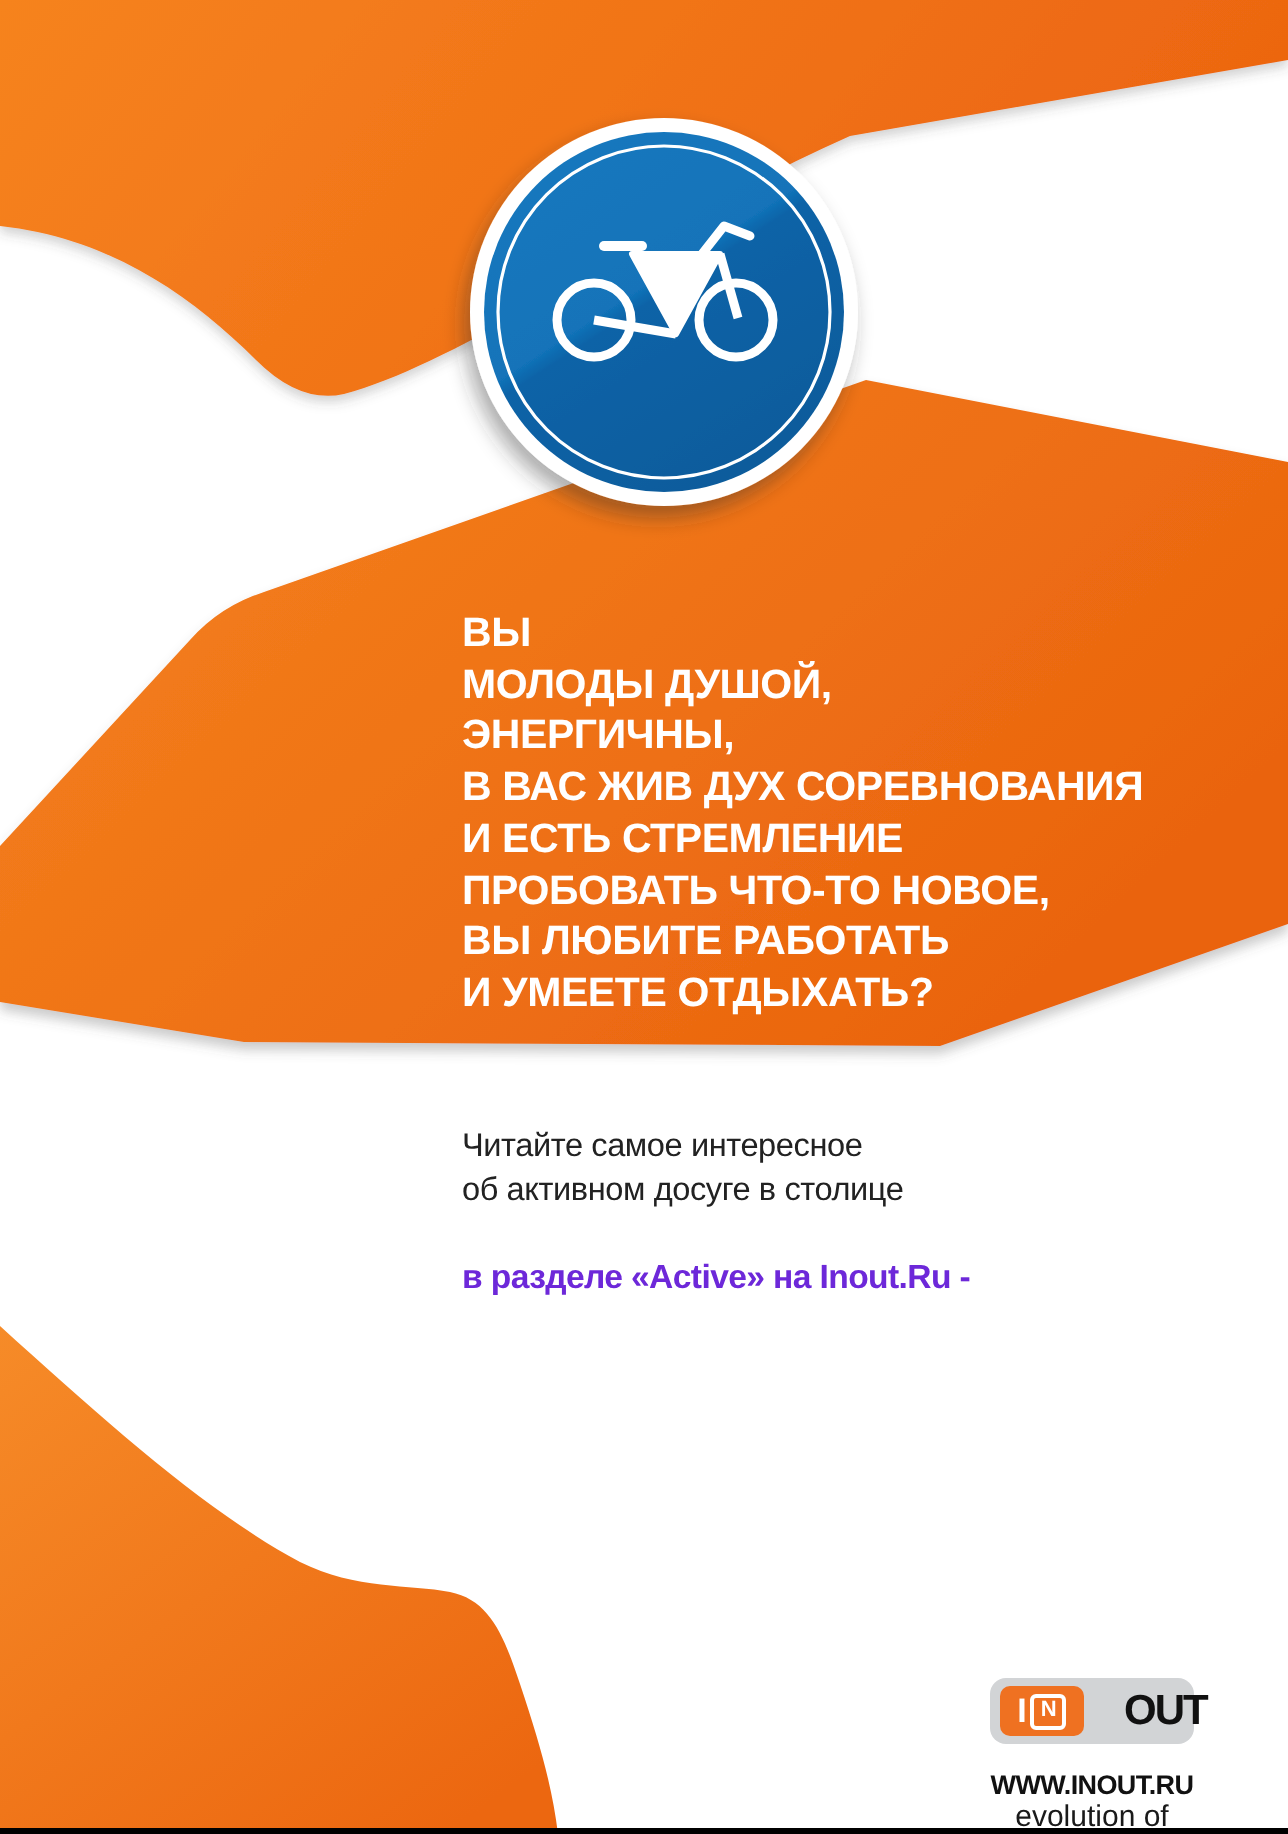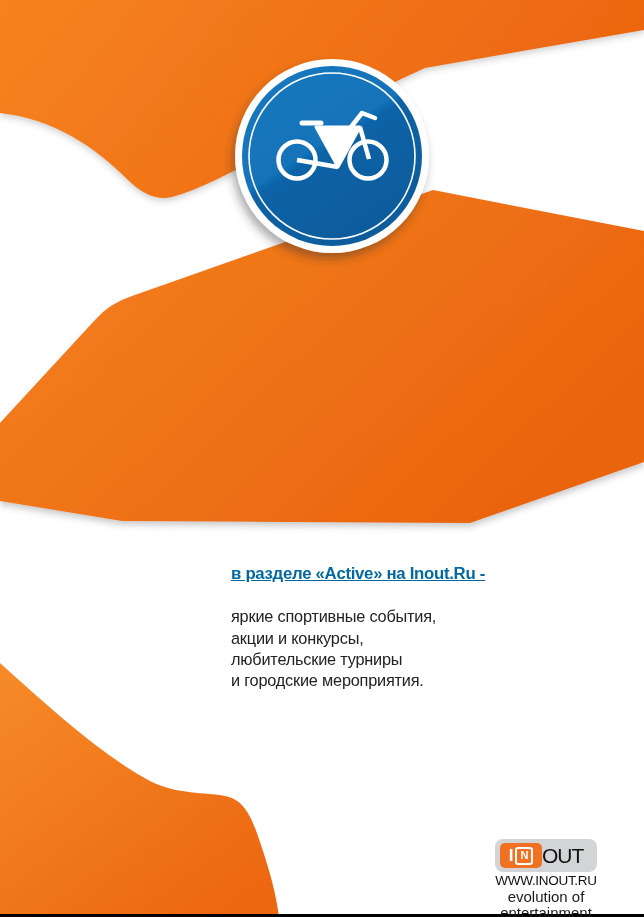--- a/index.html
+++ b/index.html
@@ -19,46 +19,46 @@
     letter-spacing:-0.2px;white-space:pre-line;
   }
   .body-block{
     position:absolute;left:231px;width:380px;
     color:#222222;font-size:16.3px;line-height:21.4px;
     letter-spacing:-0.2px;white-space:pre-line;
   }
   .body-1{top:542px;}
   .body-2{top:699px;}
   .hl-line{
-    color:#0369a1;font-weight:700;font-size:16.8px;line-height:21.4px;
-    letter-spacing:-0.3px;white-space:pre-line;text-decoration:underline;
+    color:#6d28d9;font-weight:700;font-size:16.8px;line-height:21.4px;
+    letter-spacing:-0.3px;white-space:pre-line;
   }
 
   .logo{position:absolute;left:495px;top:839px;width:102px;text-align:center;}
   .logo-badge{
     height:33px;background:#D2D4D6;border-radius:8px;
     display:flex;align-items:center;padding:0 5px;box-sizing:border-box;
   }
   .in-box{
     width:42px;height:25px;background:#EF7121;border-radius:5px;
     display:flex;align-items:center;justify-content:center;gap:2px;flex:none;
   }
   .in-i{color:#fff;font-weight:900;font-size:17px;line-height:1;}
   .in-n{
     width:14px;height:14px;border:2px solid #fff;border-radius:3px;
     color:#fff;font-weight:900;font-size:11px;line-height:1;
     display:flex;align-items:center;justify-content:center;flex:none;
   }
   .out{
-    font-weight:400;font-size:21px;letter-spacing:-1px;color:#111;
-    margin-left:0;line-height:1;
+    font-weight:700;font-size:21px;letter-spacing:-1px;color:#111;
+    margin-left:20px;line-height:1;
   }
   .logo-url{
-    font-weight:400;font-size:13.5px;letter-spacing:-0.3px;color:#111;
-    margin-top:2px;line-height:1.1;
+    font-weight:700;font-size:13.5px;letter-spacing:-0.3px;color:#111;
+    margin-top:14px;line-height:1.1;
   }
   .logo-tagline{font-size:15px;color:#1a1a1a;line-height:1.1;}
 </style>
 </head>
 <body>
 
 <div class="page">
 
   <svg class="bg" viewBox="0 0 644 917" aria-hidden="true">
     <defs>
@@ -108,27 +108,33 @@
         <path d="M316,127 L360,127 L338,167 Z" fill="#ffffff" stroke-width="3" stroke-linejoin="round"></path>
         <path d="M360,127 L369,159"></path>
         <path d="M338,167 L297,160"></path>
         <path d="M351,127 L362,113 L375,118" stroke-linecap="round" stroke-linejoin="round"></path>
       </g>
     </g>
 
     <rect x="0" y="914" width="644" height="3" fill="#000000"></rect>
   </svg>
 
+  <div class="headline">ВЫ
+МОЛОДЫ ДУШОЙ,
+ЭНЕРГИЧНЫ,
+В ВАС ЖИВ ДУХ СОРЕВНОВАНИЯ
+И ЕСТЬ СТРЕМЛЕНИЕ
+ПРОБОВАТЬ ЧТО-ТО НОВОЕ,
+ВЫ ЛЮБИТЕ РАБОТАТЬ
+И УМЕЕТЕ ОТДЫХАТЬ?</div>
 
   <div class="body-block body-1">
+    <div>Читайте самое интересное
+об активном досуге в столице</div>
     <div class="hl-line">в разделе «Active» на Inout.Ru -</div>
-    <div>яркие спортивные события,
-акции и конкурсы,
-любительские турниры
-и городские мероприятия.</div>
   </div>
 
 
   <div class="logo">
     <div class="logo-badge">
       <div class="in-box">
         <span class="in-i">I</span>
         <span class="in-n">N</span>
       </div>
       <span class="out">OUT</span>

